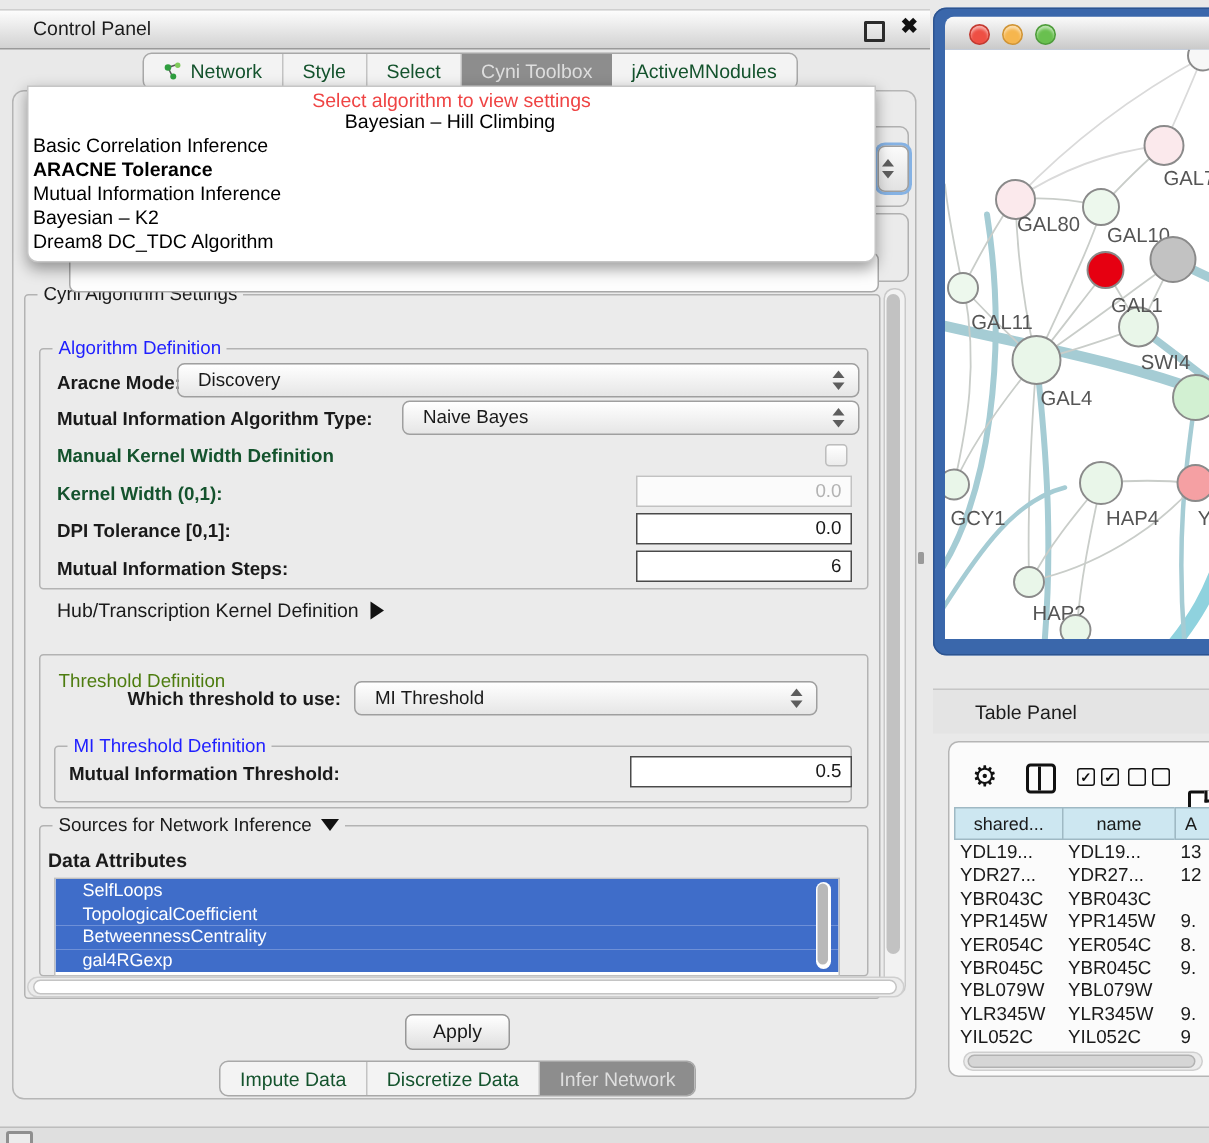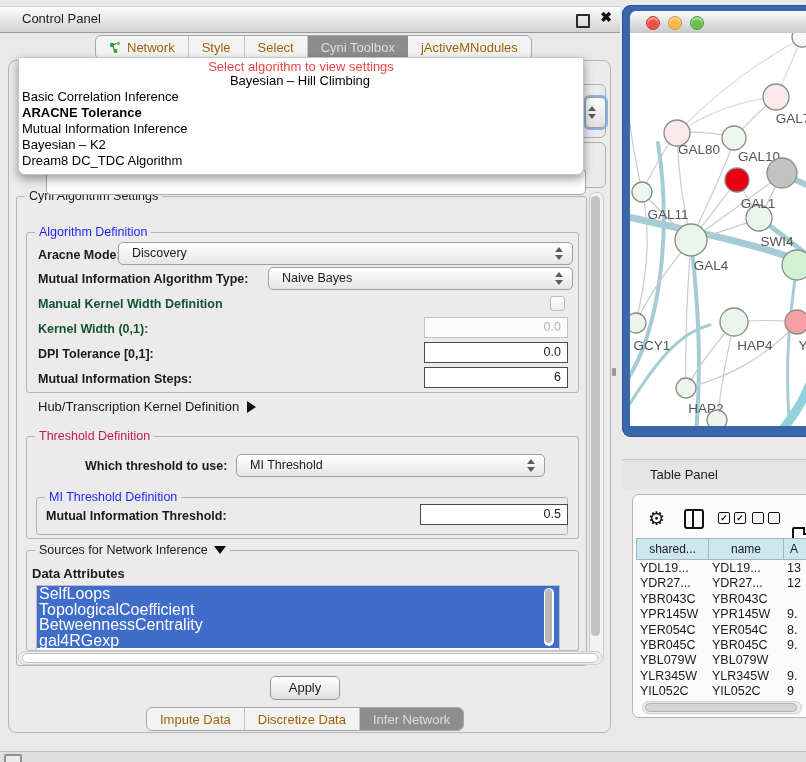--- a/index.html
+++ b/index.html
@@ -11,21 +11,21 @@
   .titlebar{left:0;top:6px;width:620px;height:25px;
     background:linear-gradient(#fdfdfd,#d2d2d2);
     border-top:1px solid #cfcfcf;border-bottom:1px solid #9a9a9a;}
   .titlebar .t{position:absolute;left:22px;top:4px;font-size:13px;color:#1c1c1c;}
   .float-btn{position:absolute;right:30px;top:7px;width:10px;height:10px;
     border:2px solid #2b2b2b;border-radius:1px;background:transparent;}
   .close-btn{position:absolute;right:8px;top:2px;font-size:14px;font-weight:bold;color:#111;}
 
   .tabbar{left:95px;top:35px;height:23px;display:flex;align-items:stretch;
     border:1px solid #a8a8a8;border-radius:6px;background:#f3f3f3;overflow:hidden;}
-  .tab{display:flex;align-items:center;gap:5px;padding:0 13px;font-size:13px;color:#a16207;
+  .tab{display:flex;align-items:center;gap:5px;padding:0 13px;font-size:13px;color:#14532d;
     border-right:1px solid #c3c3c3;}
   .tab:last-child{border-right:none;}
   .tab.sel{background:#8d8d8d;color:#dedede;border-right:none;}
 
   .outerbox{left:8px;top:60px;width:601px;height:671px;background:#ebebeb;
     border:1px solid #b6b6b6;border-radius:8px;}
 
   
   .stub-group{border:1px solid #b0b0b0;border-radius:6px;background:#ebebeb;}
   .stub-combo{border-radius:5px;background:linear-gradient(#fbfbfb,#e2e2e2);
@@ -40,21 +40,21 @@
     font-size:13px;color:#ef4444;}
   .popup .opt{position:absolute;left:3px;width:556px;height:16px;font-size:13px;
     color:#000;line-height:16px;white-space:nowrap;}
   .popup .opt.bold{font-weight:bold;}
 
   
   .group{border:1px solid #b3b3b3;border-radius:3px;}
   .gtitle{position:absolute;top:-8px;left:8px;background:#ebebeb;padding:0 4px;
     font-size:12.5px;white-space:nowrap;}
   .blue{color:#1f1fff;}
-  .green{color:#be185d;}
+  .green{color:#4d7c0f;margin-top:18px;}
 
   .lbl{font-size:12.5px;font-weight:bold;white-space:nowrap;}
   .lbl.dis{color:#14532d;}
 
   .combo{background:linear-gradient(#ffffff,#e6e6e6);border:1px solid #9f9f9f;
     border-radius:5px;font-size:12.5px;line-height:21px;padding-left:13px;
     white-space:nowrap;}
   .spin{position:absolute;right:8px;top:50%;width:9px;height:13px;margin-top:-6.5px;}
   .spin::before{content:"";position:absolute;top:0;left:0;
     border-left:4.5px solid transparent;border-right:4.5px solid transparent;
@@ -69,22 +69,22 @@
 
   .checkbox{width:13px;height:13px;border:1px solid #bdbdbd;border-radius:3px;
     background:linear-gradient(#ffffff,#ececec);}
 
   .tri-right{display:inline-block;width:0;height:0;border-top:6px solid transparent;
     border-bottom:6px solid transparent;border-left:9px solid #111;margin-left:8px;}
   .tri-down{display:inline-block;width:0;height:0;border-left:6px solid transparent;
     border-right:6px solid transparent;border-top:8px solid #111;margin-left:6px;}
 
   .srclist{background:#ffffff;border:1px solid #c0c0c0;overflow:hidden;}
-  .srcitem{height:15.5px;line-height:15.5px;color:#ffffff;font-size:16px;
-    padding-left:2px;background:#3f6dc9;white-space:nowrap;}
+  .srcitem{height:15.5px;line-height:15.5px;color:#ffffff;font-size:12px;
+    padding-left:18px;background:#3f6dc9;white-space:nowrap;}
 
   .vscroll{background:#f2f2f2;border:1px solid #c9c9c9;border-radius:7px;}
   .vthumb{position:absolute;left:1px;width:9px;background:#c2c2c2;border-radius:5px;}
   .hscroll{background:#ececec;border:1px solid #cfcfcf;border-radius:7px;}
   .hthumb{position:absolute;top:1px;height:8px;background:#ffffff;
     border:1px solid #c4c4c4;border-radius:5px;}
 
   .applybtn{width:68px;height:22px;border:1px solid #979797;border-radius:5px;
     background:linear-gradient(#ffffff,#dfdfdf);font-size:13px;text-align:center;
     line-height:22px;}

